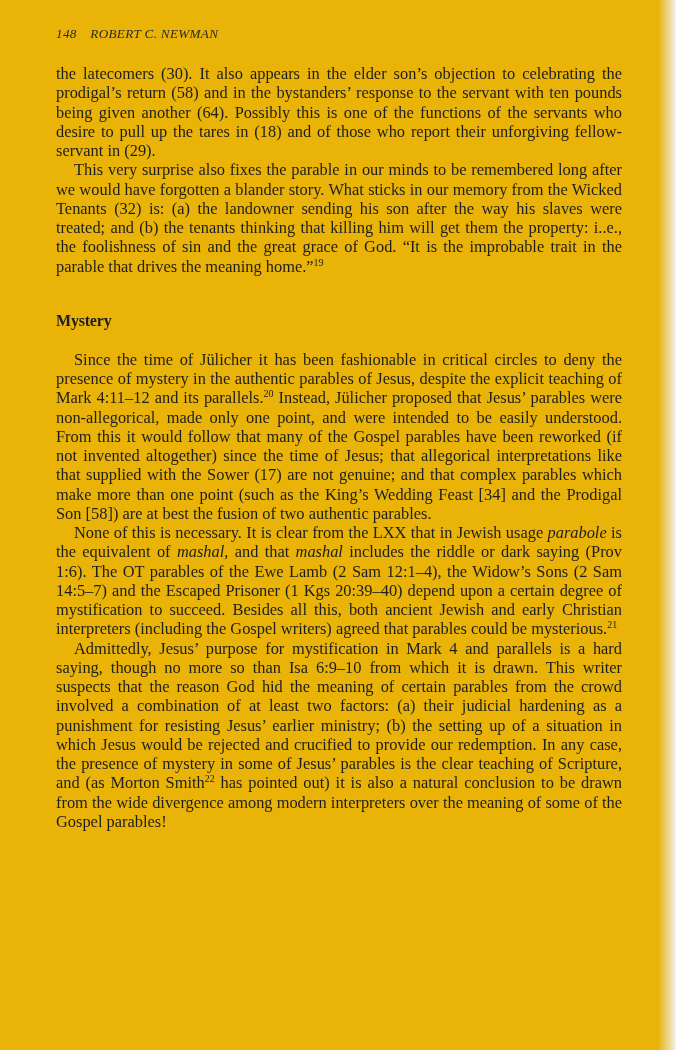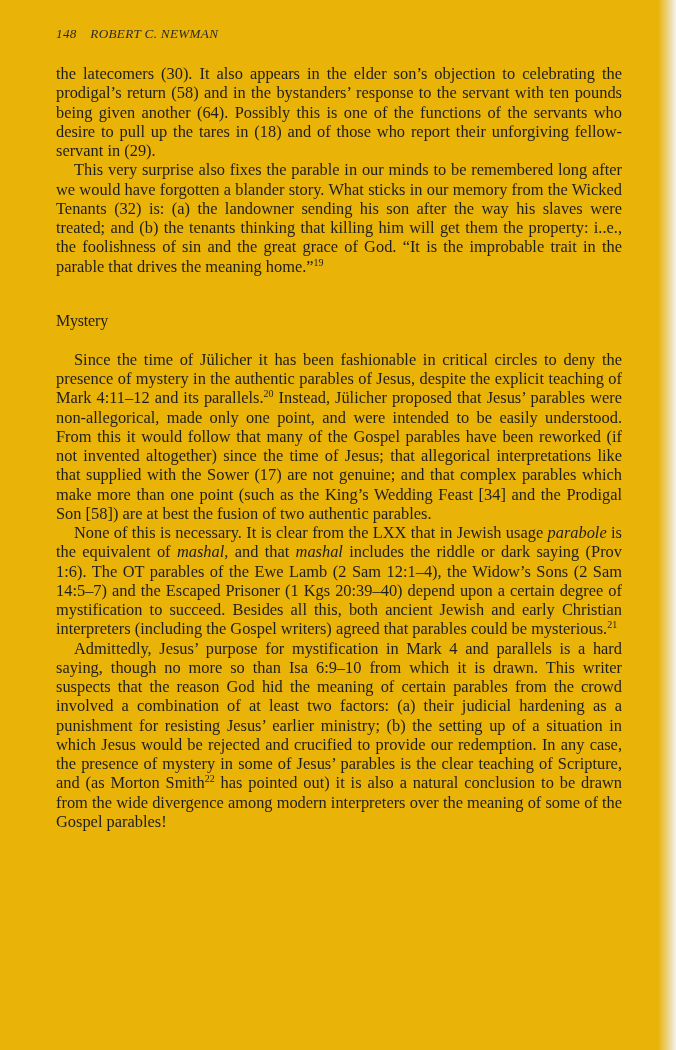--- a/index.html
+++ b/index.html
@@ -52,21 +52,21 @@
       text-align: justify;
     }
     .body p {
       margin: 0;
       text-indent: 0;
     }
     .body p.indent {
       text-indent: 18px;
     }
     .section-heading {
-      font-weight: normal;
+      font-weight: bold;
       font-size: 16px;
       margin: 35px 0 0 0;
       line-height: 19px;
       letter-spacing: -0.2px;
     }
     .section-gap {
       height: 20px;
     }
     sup {
       font-size: 10px;

